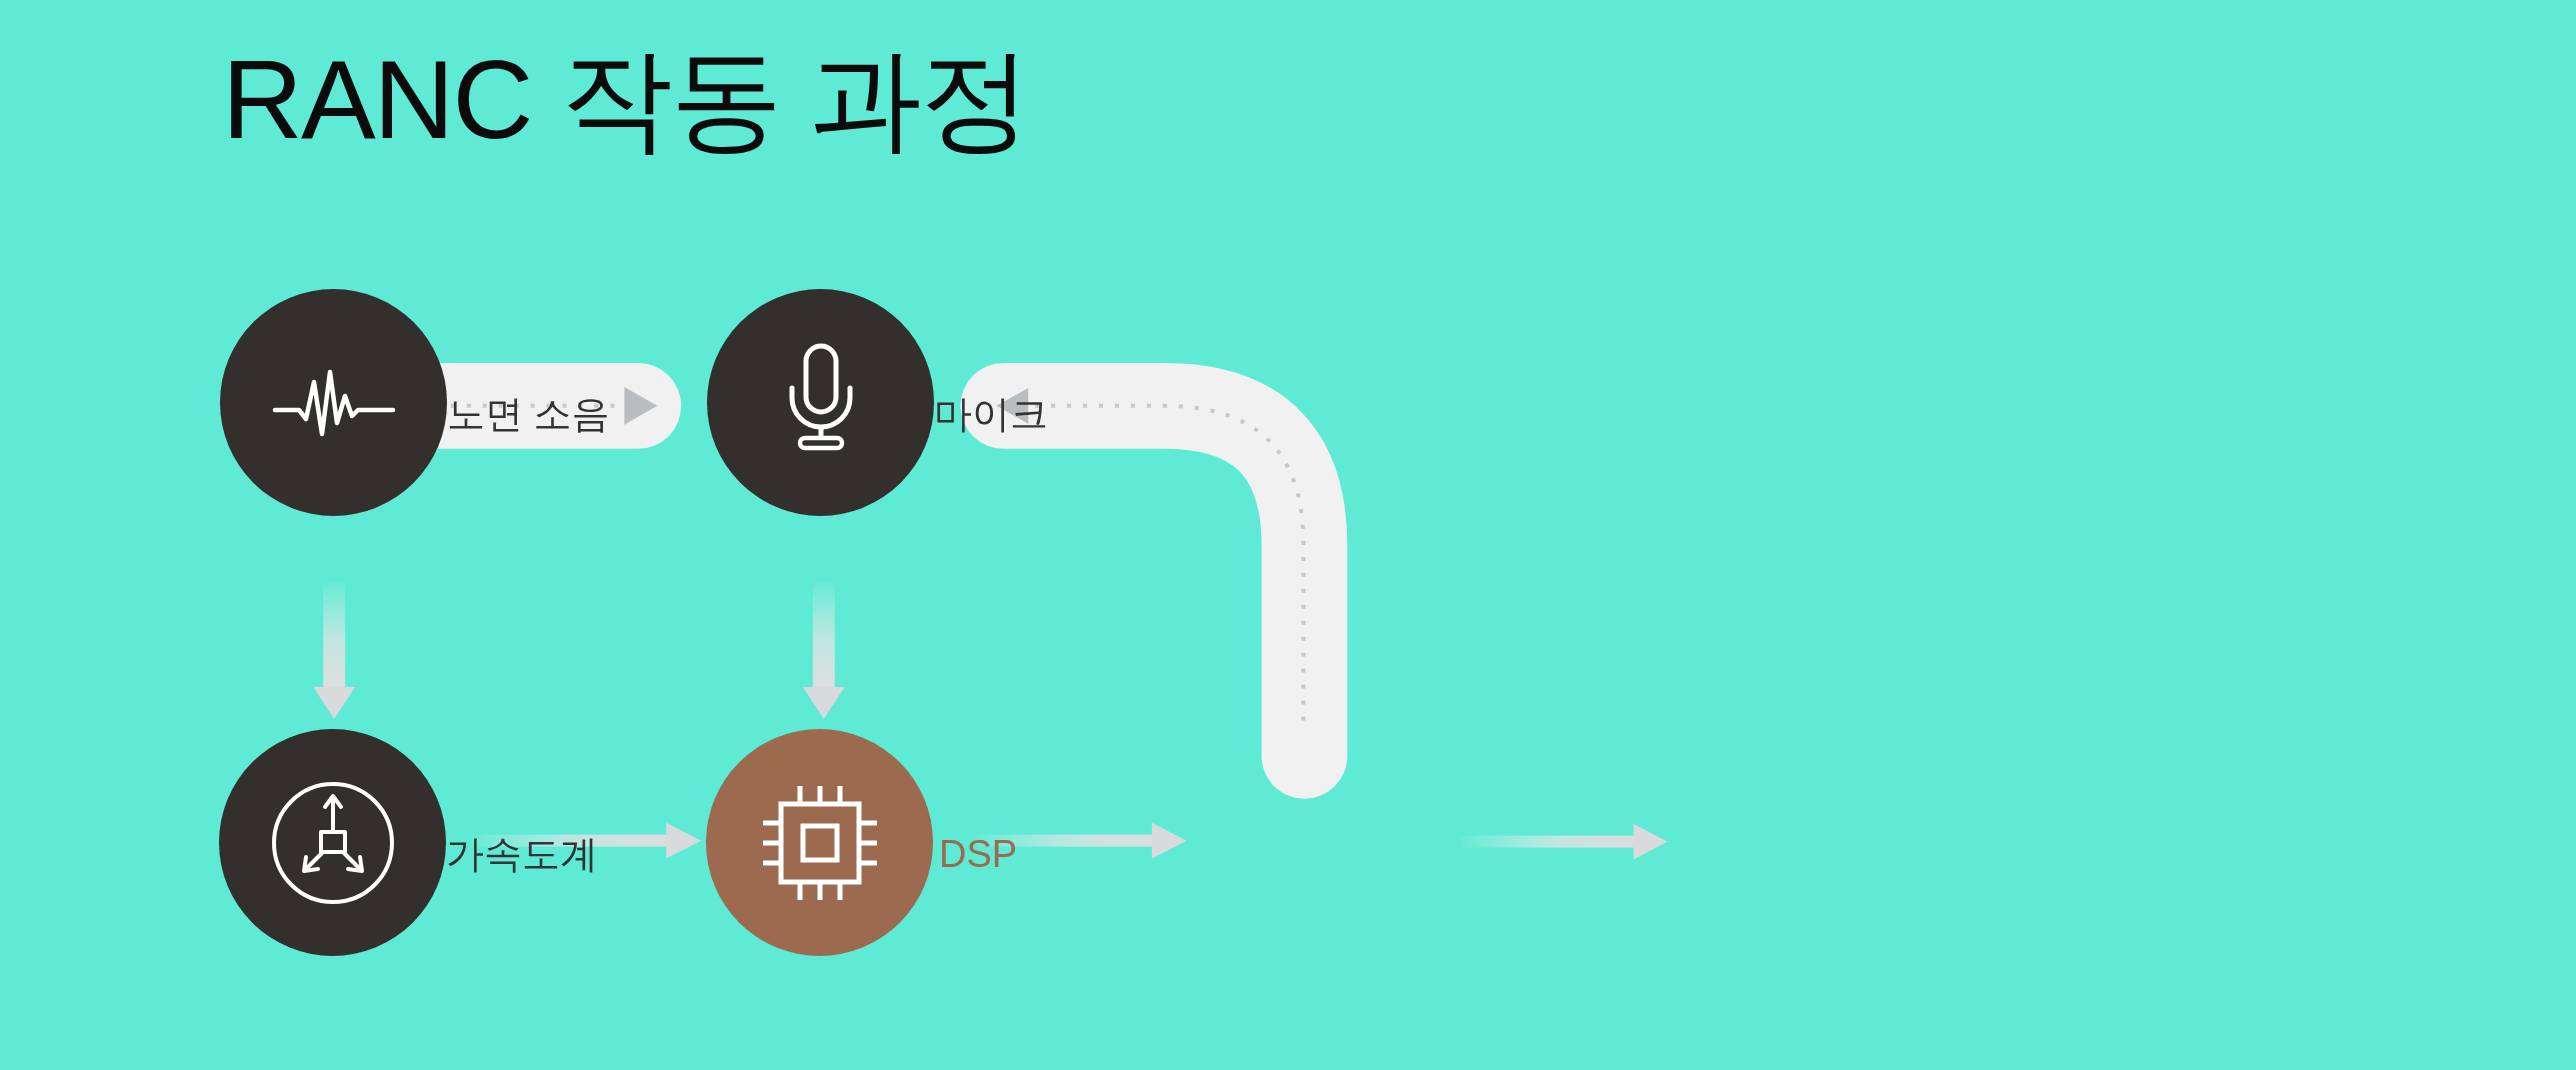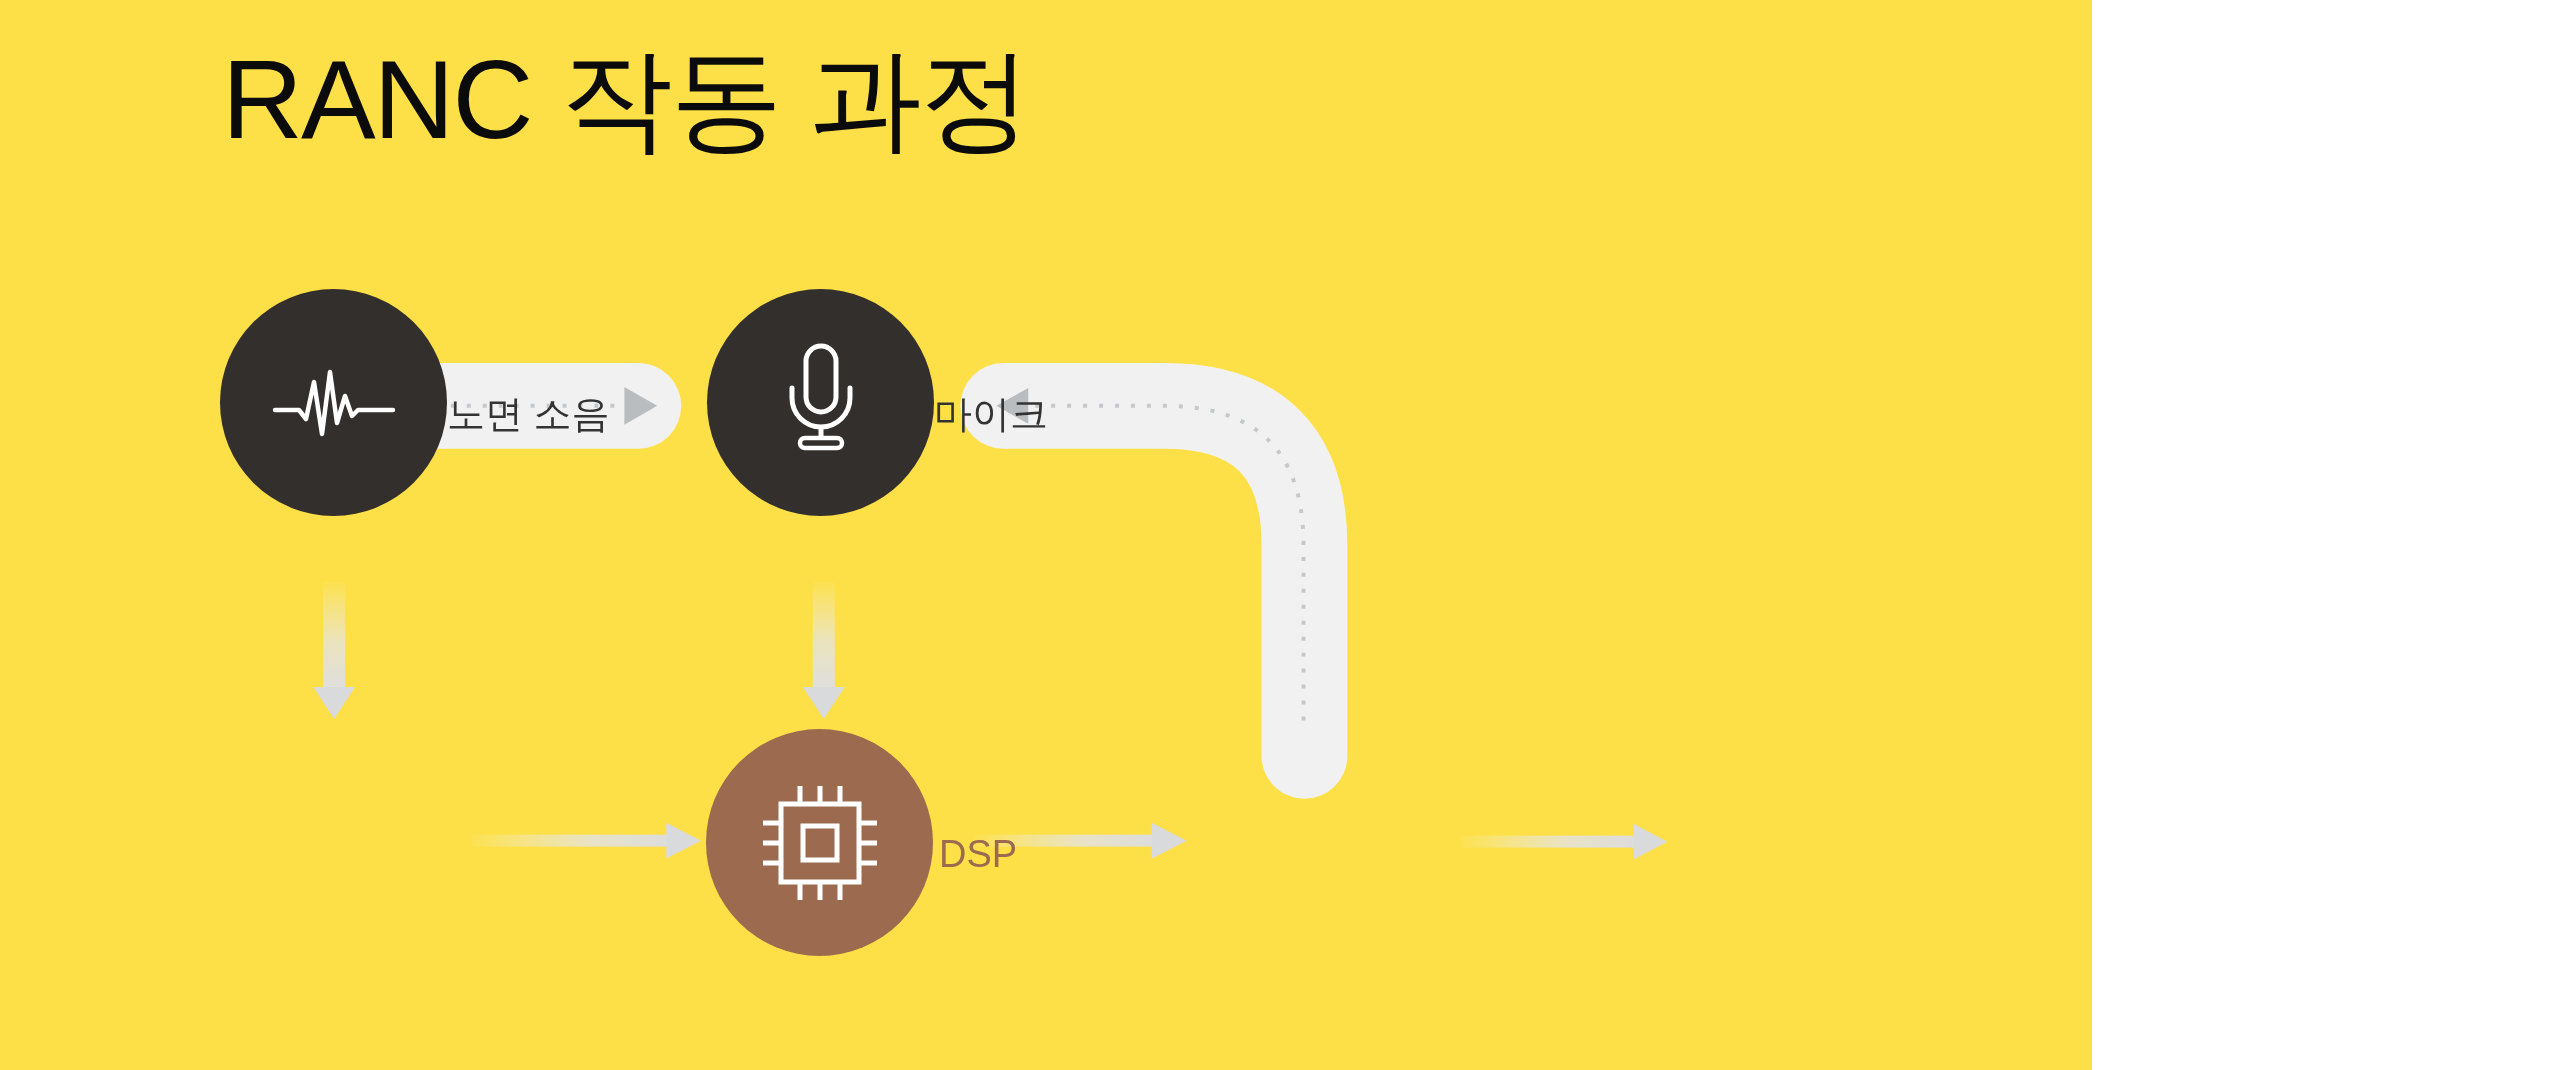--- a/index.html
+++ b/index.html
@@ -1,17 +1,17 @@
 <!DOCTYPE html>
 <html><head>
 <meta charset="utf-8">
 <style>
   html,body{margin:0;padding:0;background:#ffffff;}
   body{font-family:"Liberation Sans","DejaVu Sans",sans-serif;}
-  .canvas{position:relative;width:2092px;height:1070px;background:#fde047;overflow:hidden;}
+  .canvas{position:relative;width:2576px;height:1070px;background:#5eead4;overflow:hidden;}
   .connector-layer{position:absolute;left:0;top:0;width:2576px;height:1070px;}
   .diagram-title{
     position:absolute;left:222px;top:36px;
     font-size:112px;font-weight:300;letter-spacing:-2px;
     color:#0b0b0b;white-space:nowrap;line-height:1.15;
   }
   .node{position:absolute;width:227px;display:flex;flex-direction:row;align-items:center;}
   .circle{
     width:227px;height:227px;border-radius:50%;
     display:flex;align-items:center;justify-content:center;flex:0 0 auto;
@@ -96,20 +96,37 @@
       <svg class="icon-svg" width="100" height="122" viewBox="0 0 100 122">
         <rect x="35" y="4" width="30" height="66" rx="15" fill="none" stroke="#ffffff" stroke-width="5"></rect>
         <path d="M21 46 v10 c0 16 13 29 29 29 s29 -13 29 -29 v-10" fill="none" stroke="#ffffff" stroke-width="5" stroke-linecap="round"></path>
         <path d="M50 86 V96" fill="none" stroke="#ffffff" stroke-width="5"></path>
         <rect x="29" y="96" width="42" height="10" rx="5" fill="none" stroke="#ffffff" stroke-width="4.5"></rect>
       </svg>
     </div>
     <div class="label">마이크</div>
   </div>
 
+  <div class="node" style="left:219px;top:729px;">
+    <div class="circle dark">
+      <svg class="icon-svg" width="126" height="126" viewBox="0 0 126 126">
+        <g fill="none" stroke="#ffffff" stroke-width="4" stroke-linejoin="round" stroke-linecap="round">
+          <circle cx="63" cy="63" r="59"></circle>
+          <rect x="51" y="52" width="24" height="20"></rect>
+          <path d="M63 52 V18"></path>
+          <polyline points="55,27 63,16 71,27"></polyline>
+          <path d="M53 72 L36 89"></path>
+          <polyline points="36,77 34,91 48,89"></polyline>
+          <path d="M73 72 L90 89"></path>
+          <polyline points="90,77 92,91 78,89"></polyline>
+        </g>
+      </svg>
+    </div>
+    <div class="label">가속도계</div>
+  </div>
 
   <div class="node" style="left:706px;top:729px;">
     <div class="circle brown">
       <svg class="icon-svg" width="128" height="128" viewBox="0 0 128 128">
         <g fill="none" stroke="#ffffff" stroke-width="5">
           <path d="M44 7 V25 M64 7 V25 M84 7 V25"></path>
           <path d="M44 103 V121 M64 103 V121 M84 103 V121"></path>
           <path d="M7 44 H25 M7 64 H25 M7 84 H25"></path>
           <path d="M103 44 H121 M103 64 H121 M103 84 H121"></path>
           <rect x="25" y="25" width="78" height="78"></rect>

